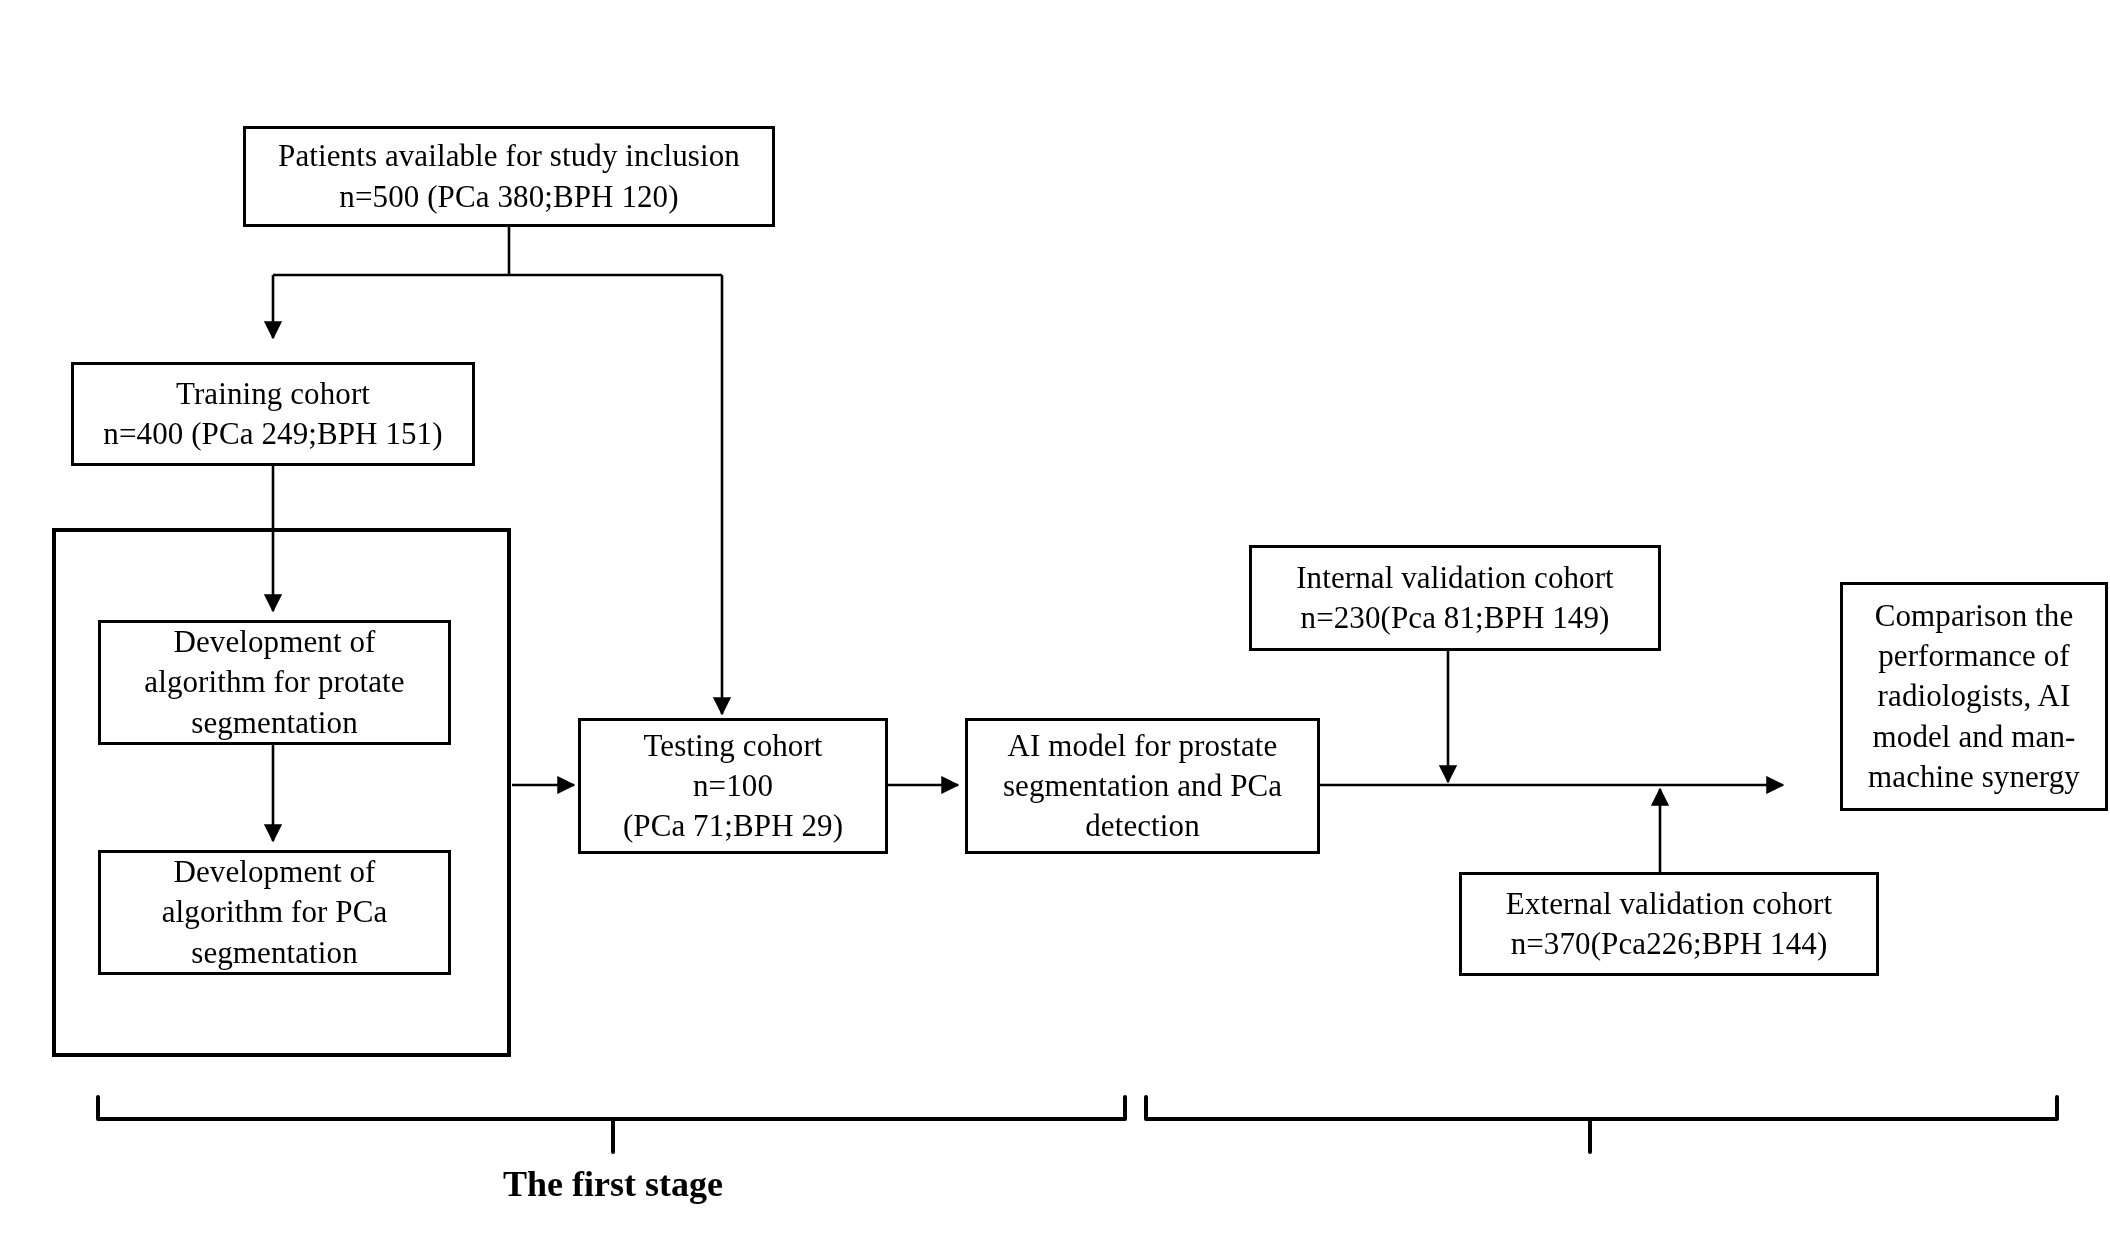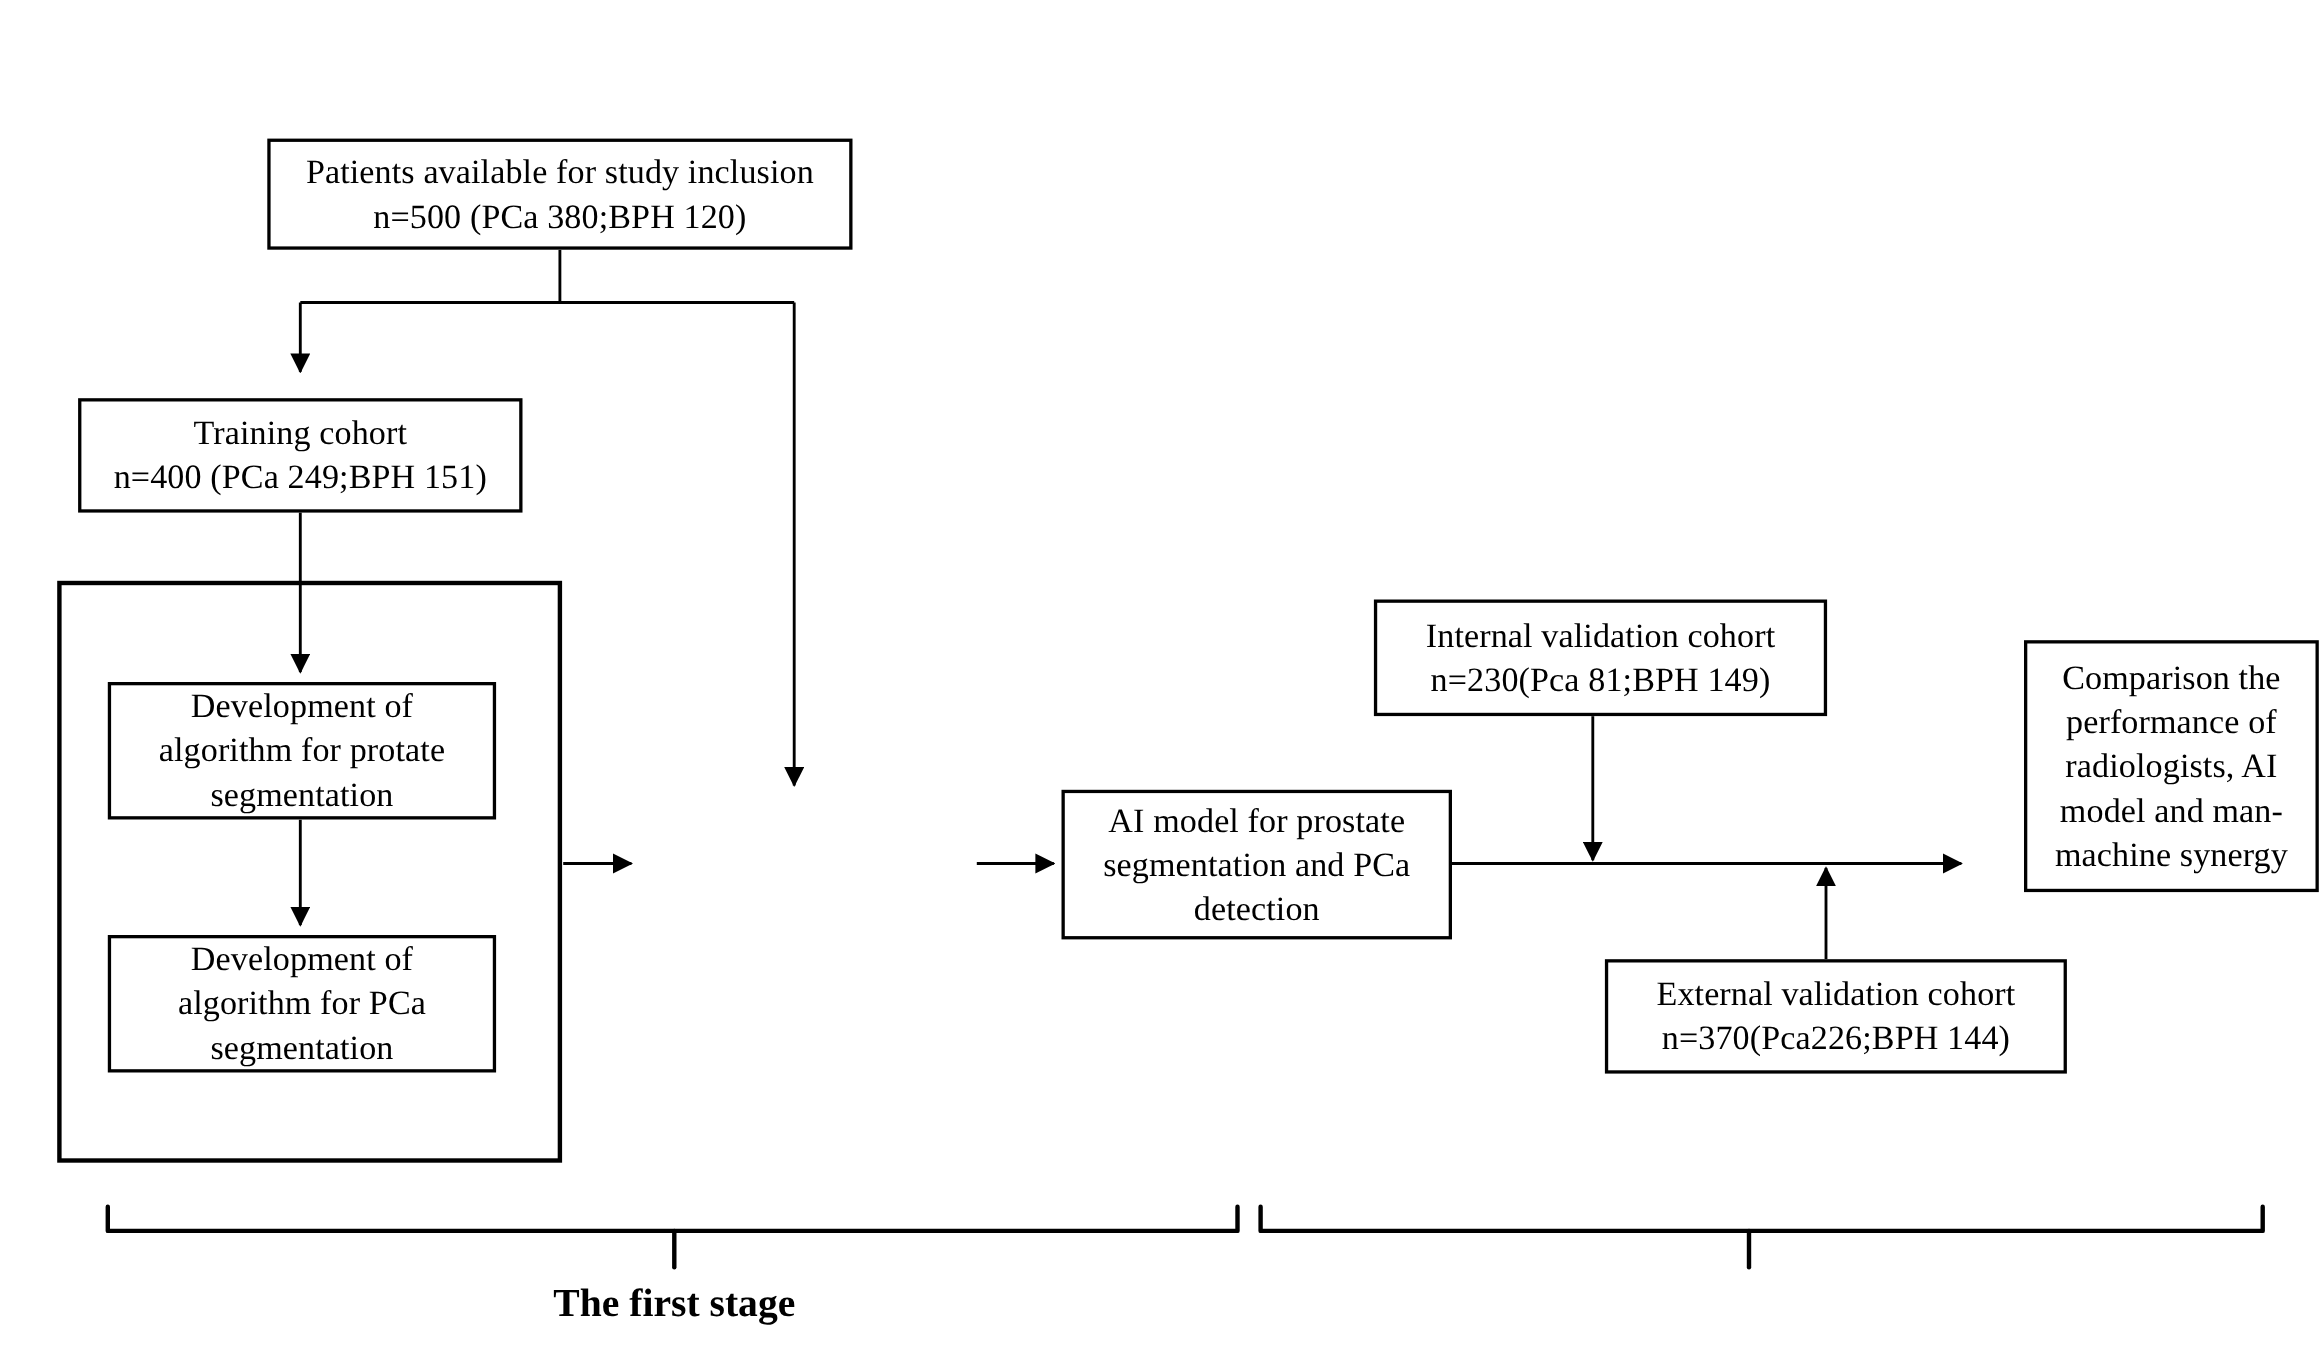--- a/index.html
+++ b/index.html
@@ -125,20 +125,25 @@
 algorithm for protate
 segmentation</span>
   </div>
 
   <div class="node" style="left:98px; top:850px; width:353px; height:125px;">
     <span class="lines">Development of
 algorithm for PCa
 segmentation</span>
   </div>
 
+  <div class="node" style="left:578px; top:718px; width:310px; height:136px;">
+    <span class="lines">Testing cohort
+n=100
+(PCa 71;BPH 29)</span>
+  </div>
 
   <div class="node" style="left:965px; top:718px; width:355px; height:136px;">
     <span class="lines">AI model for prostate
 segmentation and PCa
 detection</span>
   </div>
 
   <div class="node" style="left:1249px; top:545px; width:412px; height:106px;">
     <span class="lines">Internal validation cohort
 n=230(Pca 81;BPH 149)</span>

